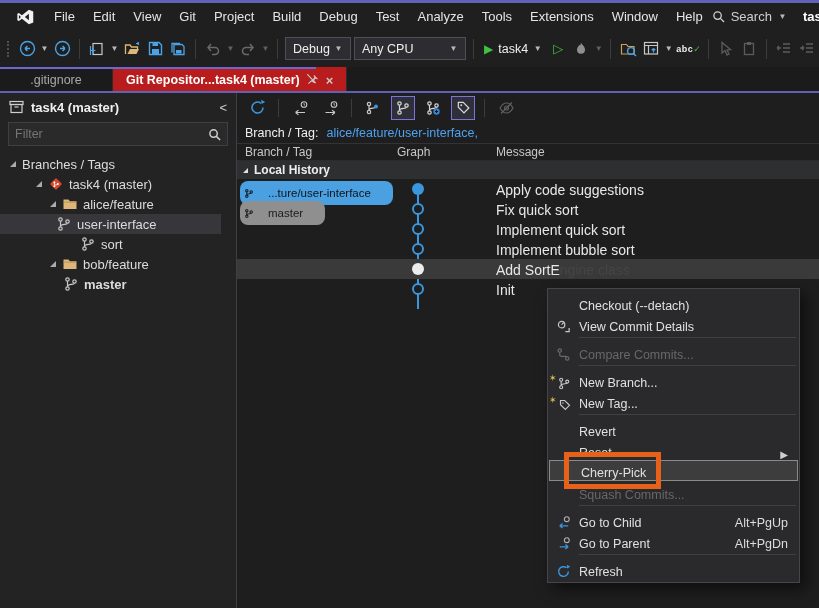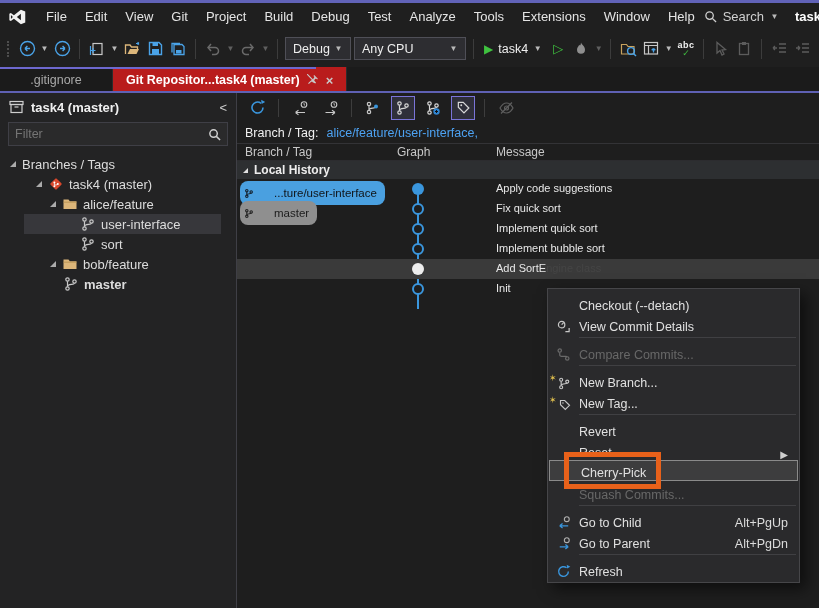--- a/index.html
+++ b/index.html
@@ -1,21 +1,21 @@
 <!DOCTYPE html>
 <html><head>
 <meta charset="utf-8">
 <style>
   *{box-sizing:border-box;margin:0;padding:0}
   html,body{width:819px;height:608px;background:#1e1e1e;overflow:hidden}
   body{font-family:"Liberation Sans",sans-serif;font-size:13px;color:#dcdcdc;position:relative}
 
   
   .titlebar{position:absolute;top:0;left:0;right:0;height:30px;background:#1f1f1f;
-    border-top:3px solid #6163b8;display:flex;align-items:center;padding-left:2px}
+    border-top:3px solid #6163b8;display:flex;align-items:center;padding-left:10px}
   .vslogo{width:20px;height:18px;margin:0 10px 0 5px;flex:none}
   .menubar{display:flex}
   .mi{padding:0 9px;line-height:26px;color:#e4e4e4;white-space:nowrap}
   .search{margin-left:auto;display:flex;align-items:center;gap:6px;color:#cfcfcf;padding-right:16px}
   .search .caret{font-size:8px;color:#b9b9b9}
   .wintitle{font-weight:bold;color:#fff;width:26px;overflow:hidden;white-space:nowrap;flex:none}
 
   
   .toolbar{position:absolute;top:30px;left:0;right:0;height:37px;background:#1f1f1f;
     display:flex;align-items:center;gap:3px;padding:0 4px}
@@ -24,21 +24,21 @@
   .tbtn{display:flex;align-items:center;justify-content:center;min-width:20px;height:24px;flex:none}
   .caret{color:#b9b9b9;font-size:8px;width:9px;text-align:center;flex:none}
   .caret.dim{color:#5f5f5f}
   .dd{display:flex;align-items:center;height:23px;background:#2d2d31;border:1px solid #4f4f57;
     padding:0 7px;font-size:12.5px;color:#eee;flex:none}
   .dd.w1{width:66px}.dd.w2{width:112px}
   .dd .caret{margin-left:auto}
   .runbtn{display:flex;align-items:center;gap:5px;color:#eee;font-size:12.5px;padding:0 3px;flex:none}
   .play{color:#3fc23f;font-size:12px}
   .playo{color:#3fc23f;font-size:13px}
-  .abc{display:flex;flex-direction:column;align-items:center;line-height:8px}
+  .abc{display:flex;flex-direction:row;align-items:center;line-height:8px}
   .abc b{color:#f0f0f0;font-size:9px;letter-spacing:.5px}
   .abc i{color:#3fba3f;font-style:normal;font-size:9px}
 
   
   .tabstrip{position:absolute;top:67px;left:0;right:0;height:26px;background:#1b1b1b;display:flex}
   .accent-top{position:absolute;top:0;left:0;width:316px;height:2px;background:#6d68cf}
   .accent-bottom{position:absolute;bottom:0;left:0;right:0;height:2px;background:#5f61b4}
   .tab{display:flex;align-items:center;padding:0 13px;color:#a9a9a9;font-size:12.5px;
     border-right:1px solid #2c2c2c;gap:7px;white-space:nowrap}
   .tab.active{background:#b91c1c;color:#fff;font-weight:bold}
@@ -75,24 +75,24 @@
     font-weight:bold;font-size:12px;color:#ededed}
   .exp2{width:0;height:0;border-bottom:5px solid #e0e0e0;border-left:5px solid transparent;margin-right:6px}
   .commits{position:relative}
   .gline{position:absolute;left:180px;top:10px;width:2px;height:120px;background:#3a96dd}
   .crow{position:relative;height:20px}
   .crow.sel{background:#3a3a3a}
   .dot{position:absolute;left:175px;top:4px;width:12px;height:12px;border-radius:50%}
   .dot.filled{background:#3a96dd}
   .dot.hollow{background:#1e1e1e;border:2.5px solid #3a96dd}
   .dot.white{background:#ededed}
-  .cmsg{position:absolute;left:259px;top:3px;font-size:11px;color:#e8e8e8;white-space:nowrap}
+  .cmsg{position:absolute;left:259px;top:3px;font-size:14px;color:#e8e8e8;white-space:nowrap}
   .cmsg .obsc{color:#454545}
-  .badge{position:absolute;left:3px;top:2px;height:24px;display:flex;align-items:center;gap:20px;
-    border-radius:8px;padding:0 8px 0 4px;font-size:11.5px;color:#101418;white-space:nowrap}
+  .badge{position:absolute;left:3px;top:2px;height:24px;display:flex;align-items:center;gap:14px;
+    border-radius:8px;padding:0 22px 0 4px;font-size:11.5px;color:#101418;white-space:nowrap}
   .badge.blue{background:#4aa0e0}
   .badge.gray{background:#8f8f8f;color:#1c1c1c}
 
   
   .cmenu{position:absolute;left:547px;top:288px;width:253px;background:#2a2a2c;
     border:1px solid #464649;box-shadow:6px 6px 14px rgba(0,0,0,.55);padding:3px 0;z-index:10}
   .mitem{display:flex;align-items:flex-end;height:21px;padding-right:11px;font-size:12.5px;color:#e0e0e0}
   .mgut{width:31px;flex:none;display:flex;align-items:center;justify-content:center;position:relative}
   .mitem.dis{color:#686868}
   .mitem.hov{background:#3d3d3e;border:1px solid #8a8a8a;margin:0 1px}
@@ -313,21 +313,21 @@
       <span>task4 (master)</span>
     </div>
     <div class="trow" style="padding-left:50px">
       <span class="exp"></span>
       <svg class="ticn" viewBox="0 0 16 16">
           <path d="M1.5 3.5 h5 l1.3 1.8 h6.7 V13 H1.5 z" fill="#dcb67a"></path>
           <path d="M1.5 6.2 h13" stroke="#b5914f" stroke-width=".8"></path>
         </svg>
       <span>alice/feature</span>
     </div>
-    <div class="trow sel" style="padding-left:56px;margin-left:24px;margin-right:15px">
+    <div class="trow sel" style="padding-left:56px;margin-right:15px">
       <svg class="ticn" viewBox="0 0 16 16">
           <g fill="none" stroke="#c8c8c8" stroke-width="1.2">
             <circle cx="4.5" cy="3.5" r="1.7"></circle>
             <circle cx="4.5" cy="12.5" r="1.7"></circle>
             <circle cx="11.5" cy="5.5" r="1.7"></circle>
             <path d="M4.5 5.2 v5.6 M4.5 10.4 c0-2.8 7-1.4 7-3.2"></path>
           </g>
         </svg>
       <span>user-interface</span>
     </div>

